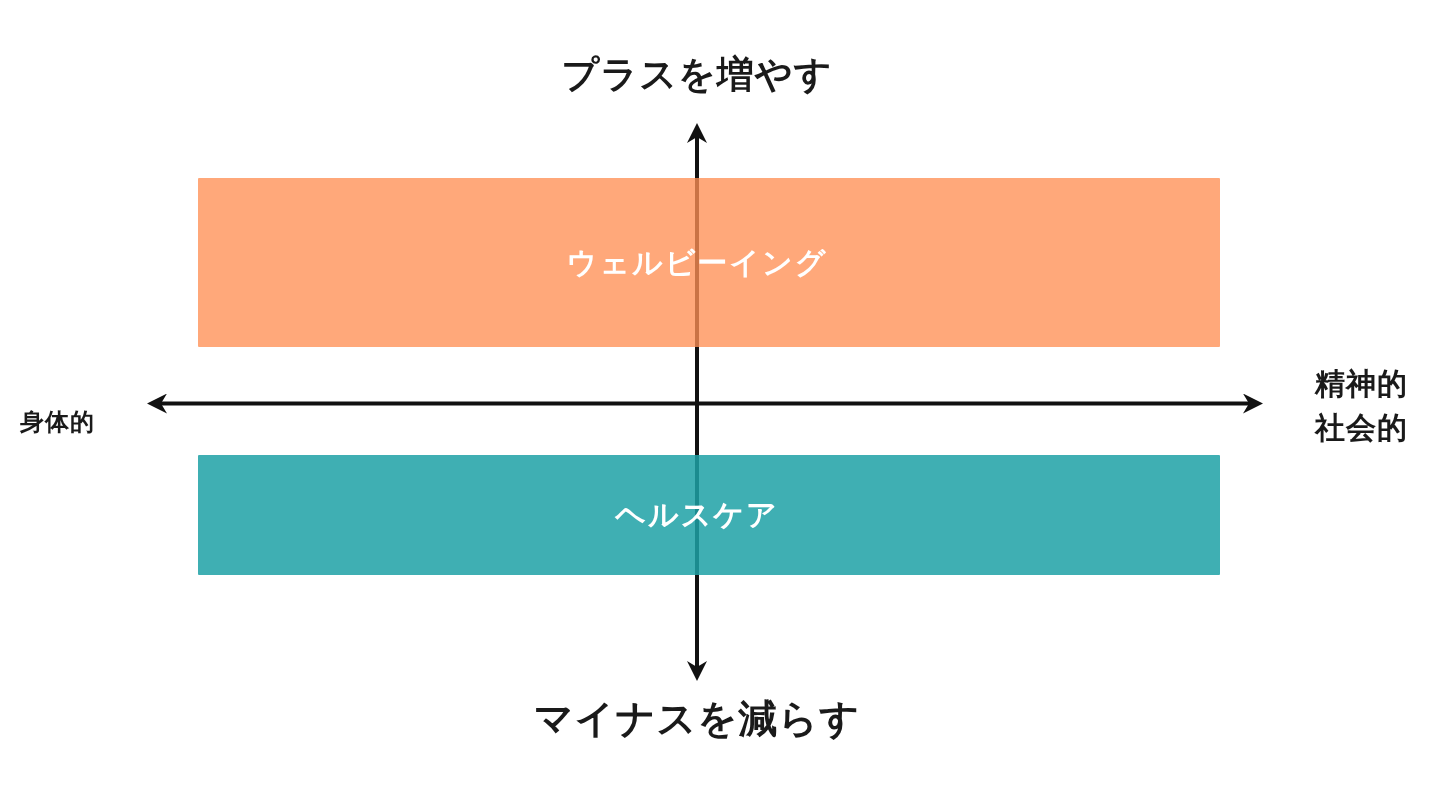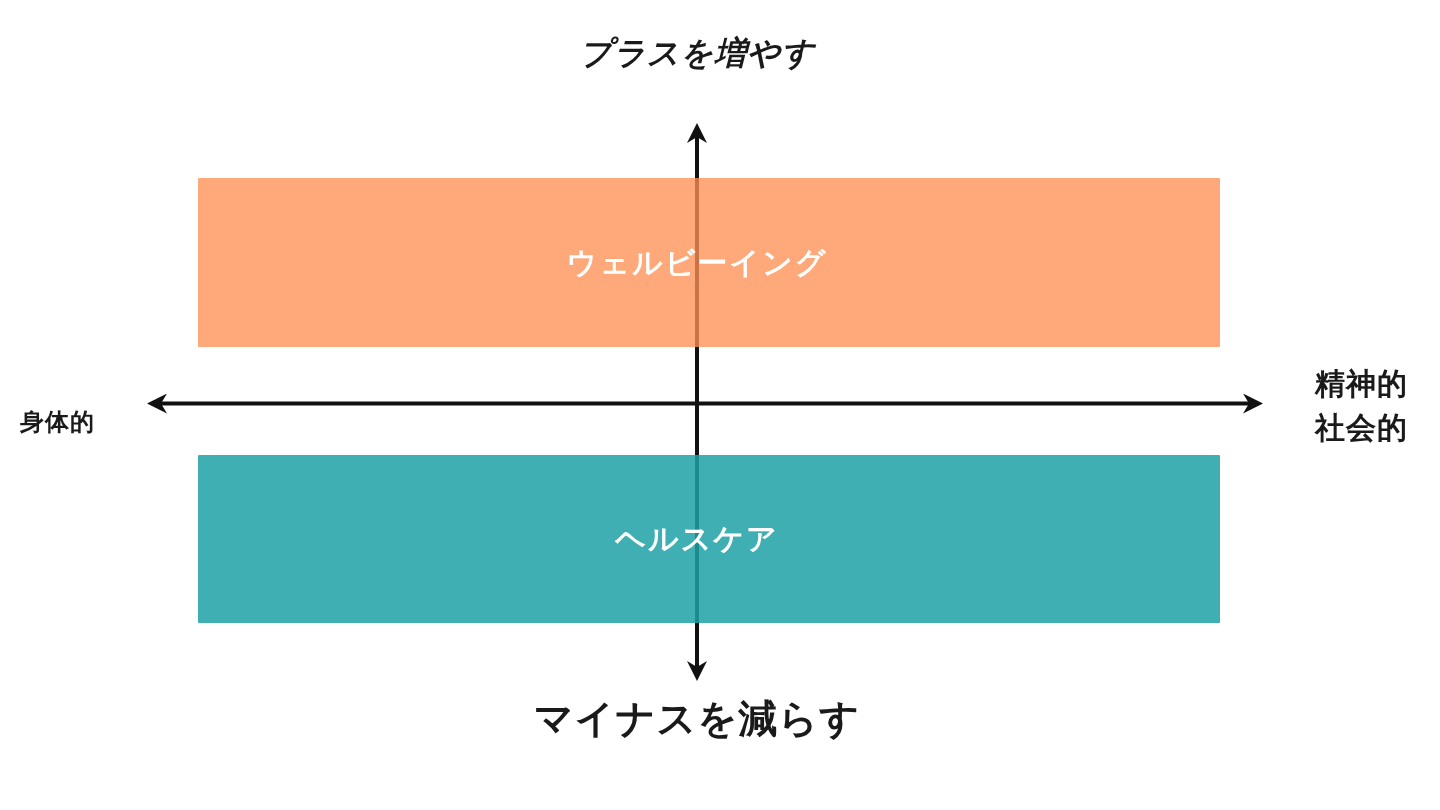--- a/index.html
+++ b/index.html
@@ -26,21 +26,21 @@
   .arrowhead { fill: var(--axis, #111111); }
 
   .band {
     position: absolute;
     left: 198px;
     width: 1022px;
     border-radius: 1px;
     z-index: 2;
   }
   .band-top { top: 178px; height: 169px; }
-  .band-bottom { top: 455px; height: 168px; }
+  .band-bottom { top: 455px; height: 120px; }
   .band-label {
     position: absolute;
     left: 499px;            
     top: 50%;
     transform: translate(-50%, -50%);
     color: var(--band-text, #ffffff);
     font-size: 30px;
     font-weight: 700;
     letter-spacing: 2px;
     white-space: nowrap;
@@ -48,25 +48,24 @@
   }
 
   .lbl {
     position: absolute;
     color: var(--text, #1a1a1a);
     font-weight: 700;
     white-space: nowrap;
     z-index: 4;
   }
   .lbl-top {
-    left: 697px; top: 32px;
+    left: 697px; top: 50px;
     transform: translateX(-50%);
-    font-size: 32px;
+    font-size: 37px;
     letter-spacing: 1px;
-    font-style: italic;
   }
   .lbl-bottom {
     left: 697px; top: 692px;
     transform: translateX(-50%);
     font-size: 39px;
     letter-spacing: 1px;
     text-align: center;
   }
   .lbl-left {
     left: 20px; top: 406px;

